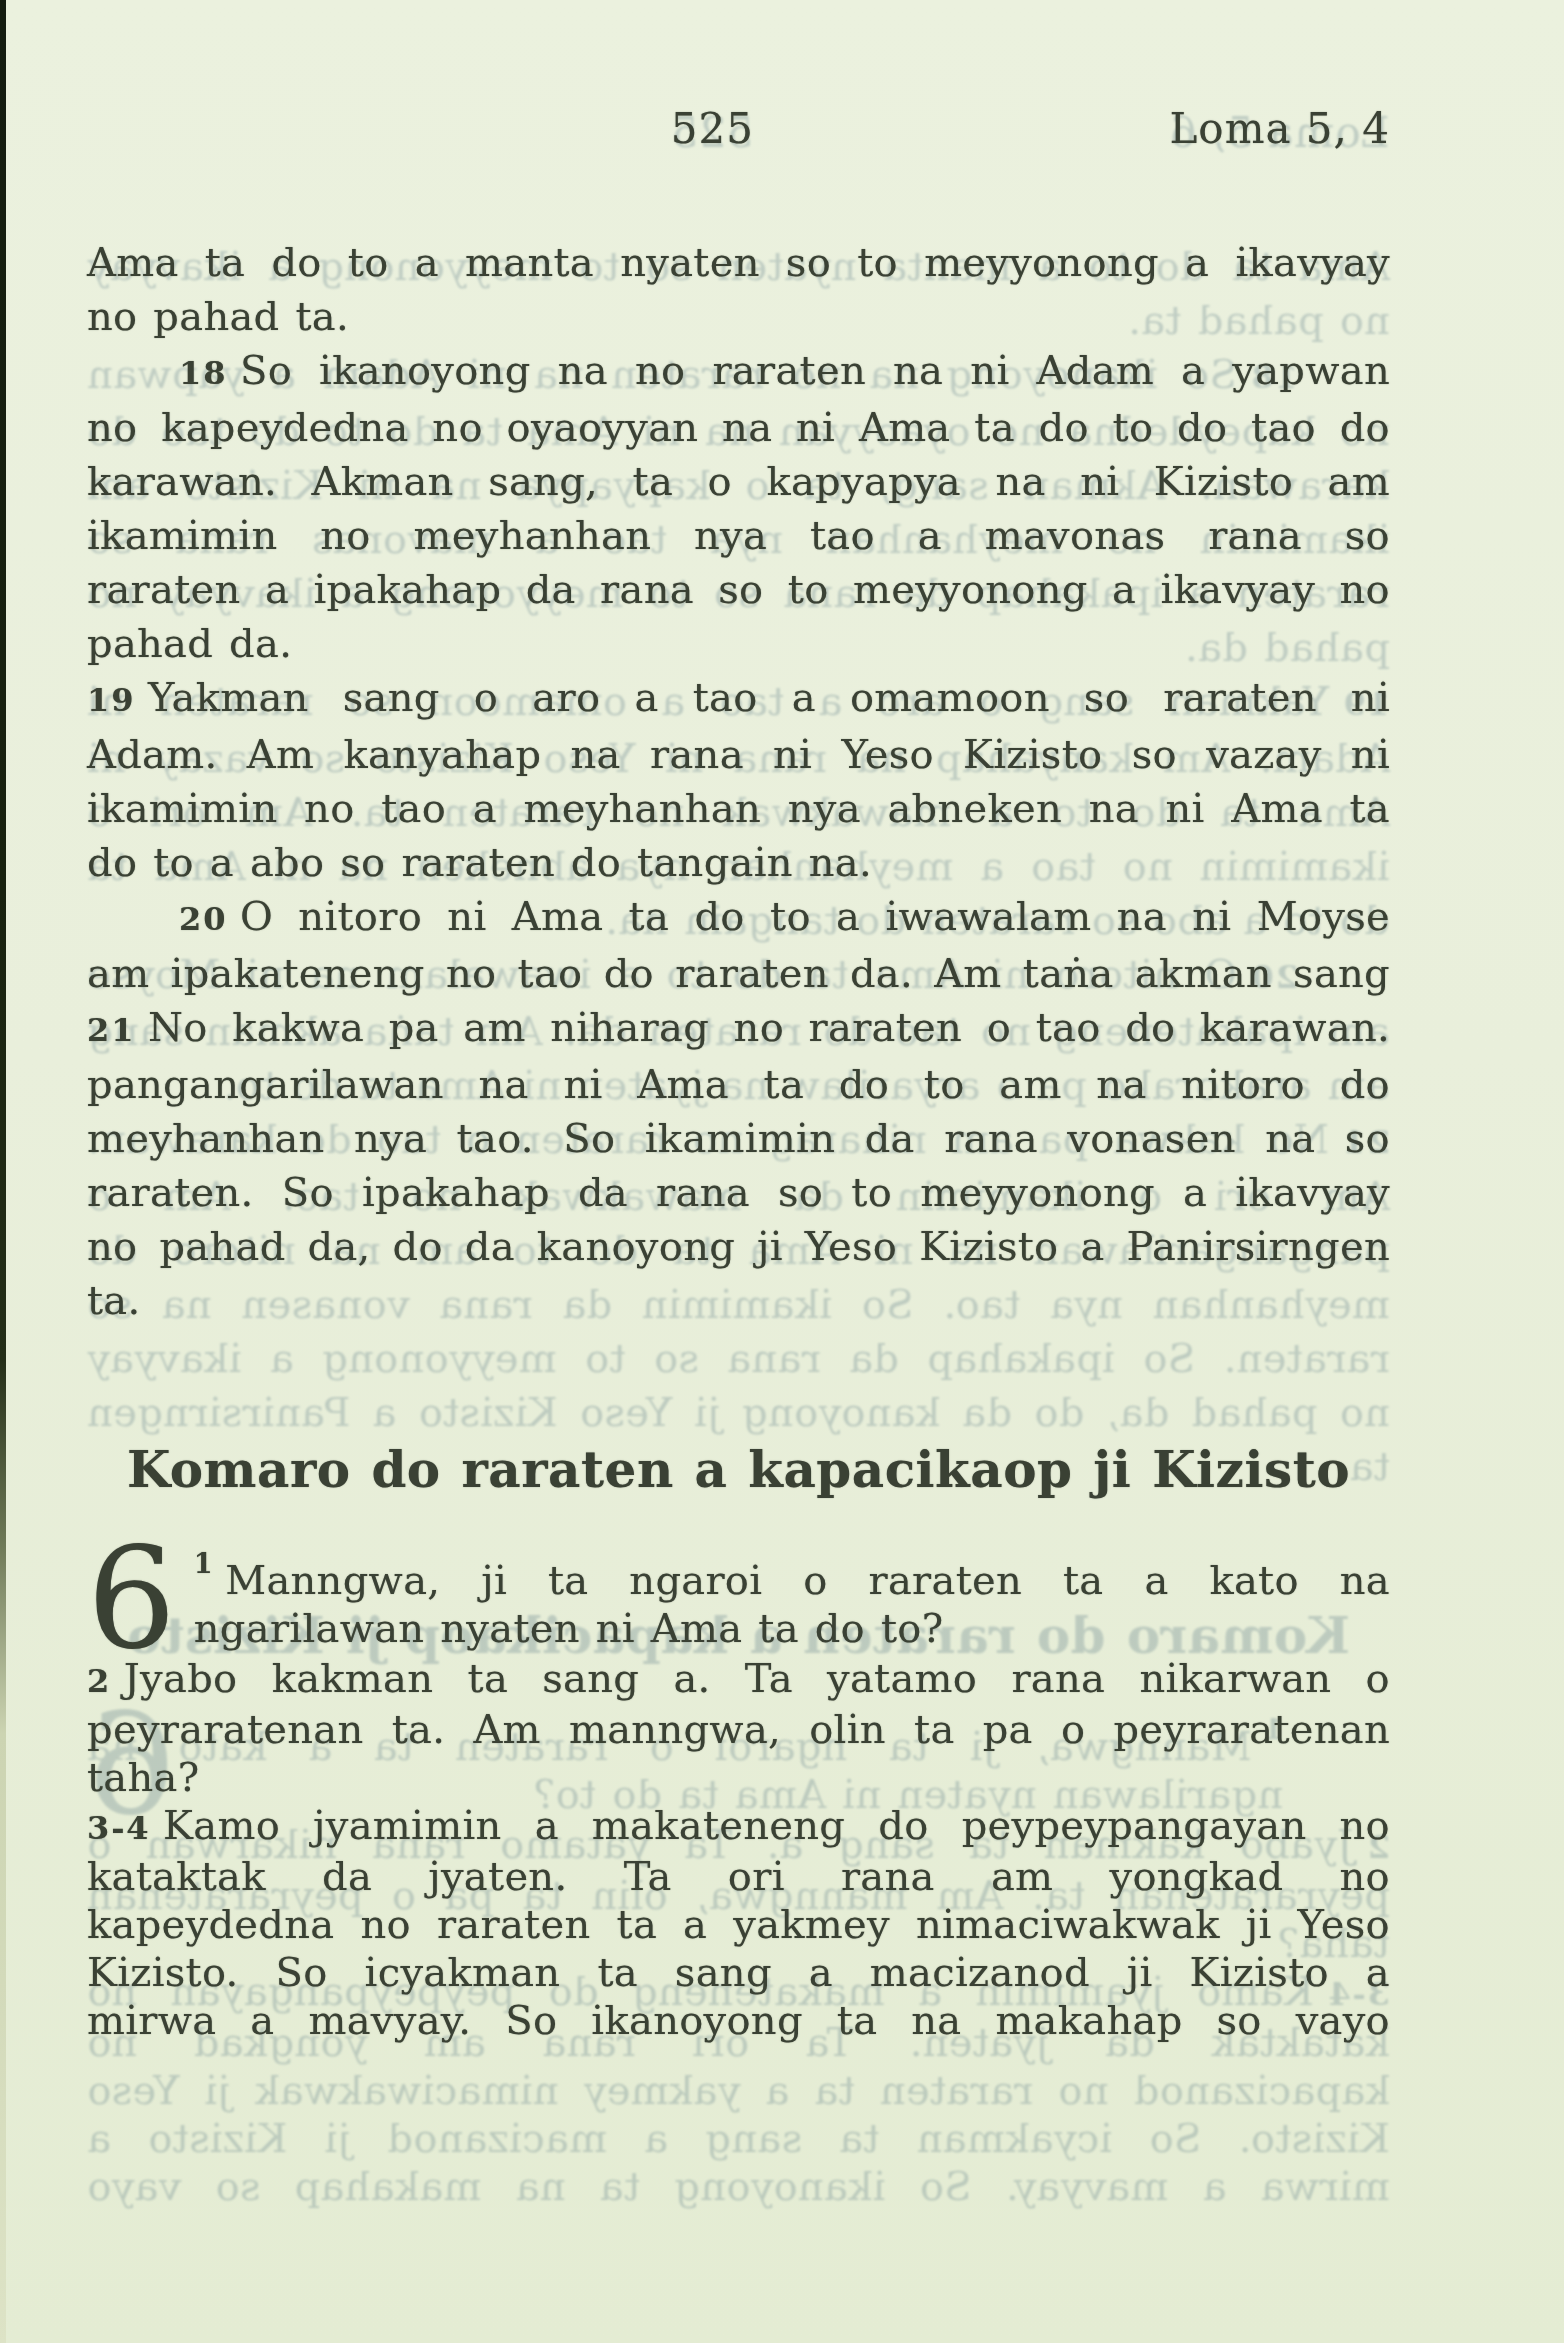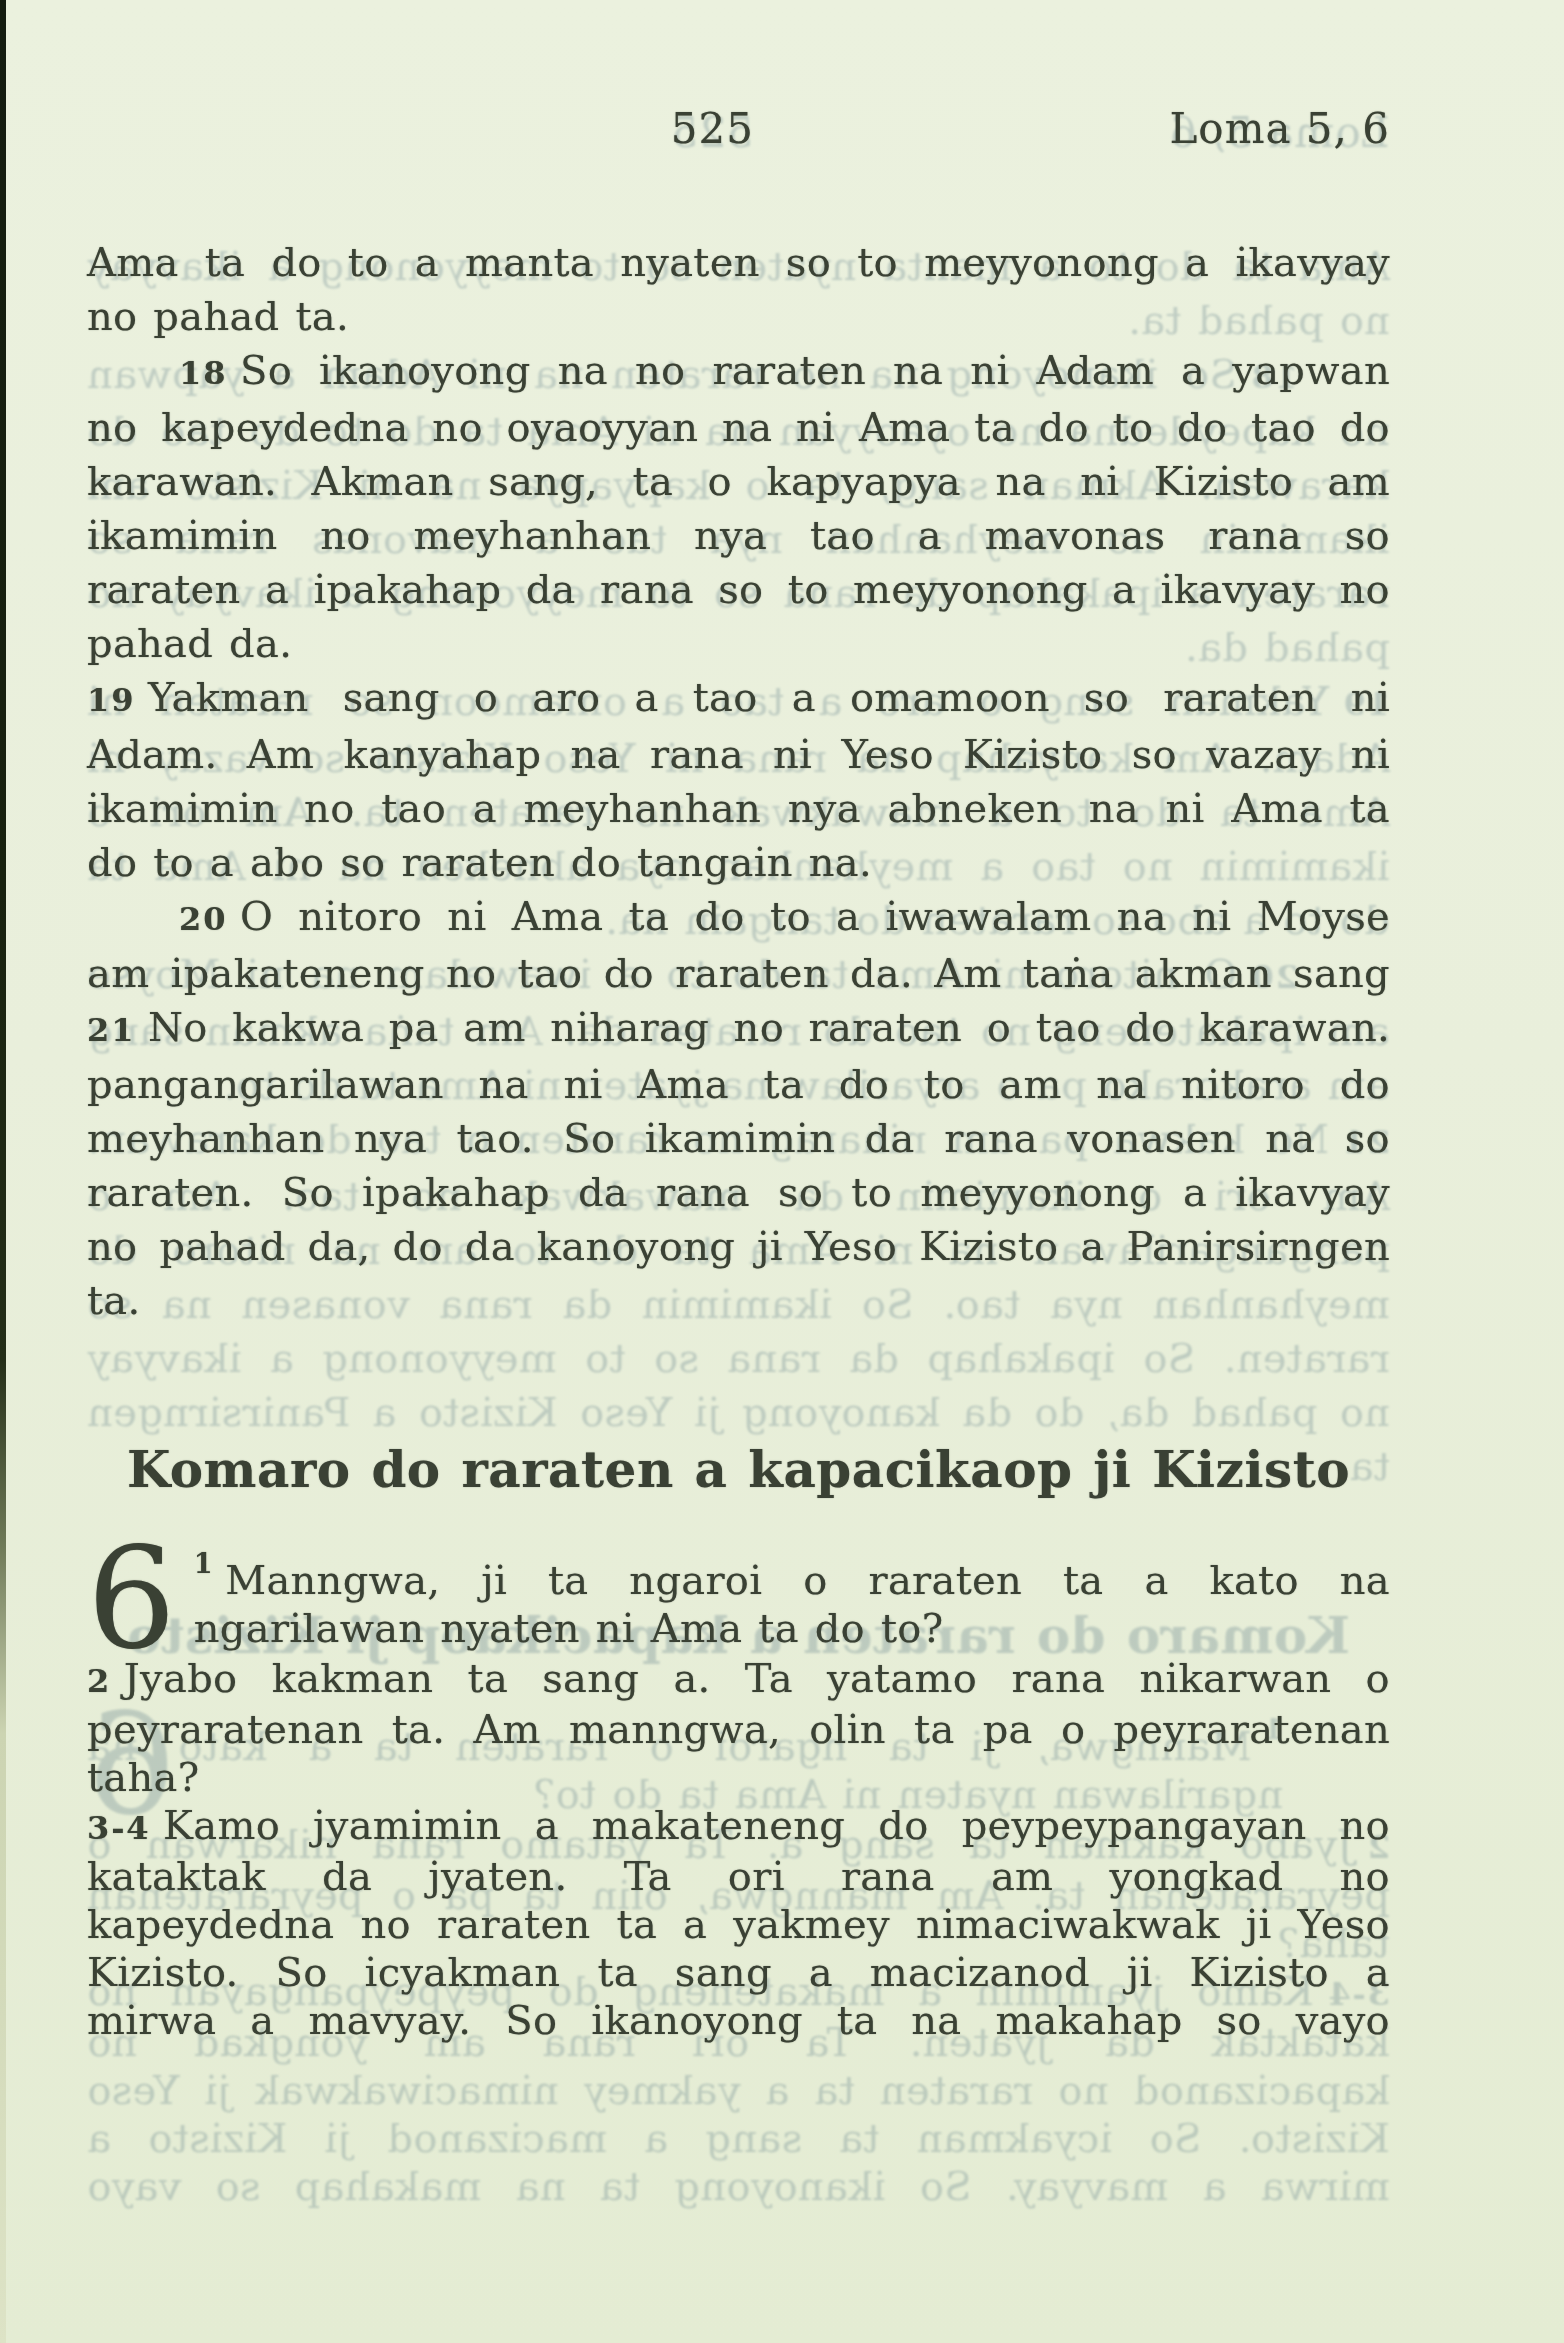--- a/index.html
+++ b/index.html
@@ -111,21 +111,21 @@
             <div class="tline">Kizisto. So icyakman ta sang a macizanod ji Kizisto a</div>
             <div class="tline">mirwa a mavyay. So ikanoyong ta na makahap so vayo</div>
           </div>
         </div>
     </div>
   </div>
 
   <div class="column main">
     <div class="header">
       <span class="hdr-page">525</span>
-      <span class="hdr-ref">Loma 5, 6</span>
+      <span class="hdr-ref">Loma 5, 4</span>
     </div>
     <div class="content" id="text-content">
         <div class="verse-paragraph">
           <div class="tline">Ama ta do to a manta nyaten so to meyyonong a ikavyay</div>
           <div class="tline last">no pahad ta.</div>
         </div>
         <div class="verse-paragraph">
           <div class="tline indent"><span class="vnum">18</span>So ikanoyong na no raraten na ni Adam a yapwan</div>
           <div class="tline">no kapeydedna no oyaoyyan na ni Ama ta do to do tao do</div>
           <div class="tline">karawan. Akman sang, ta o kapyapya na ni Kizisto am</div>

